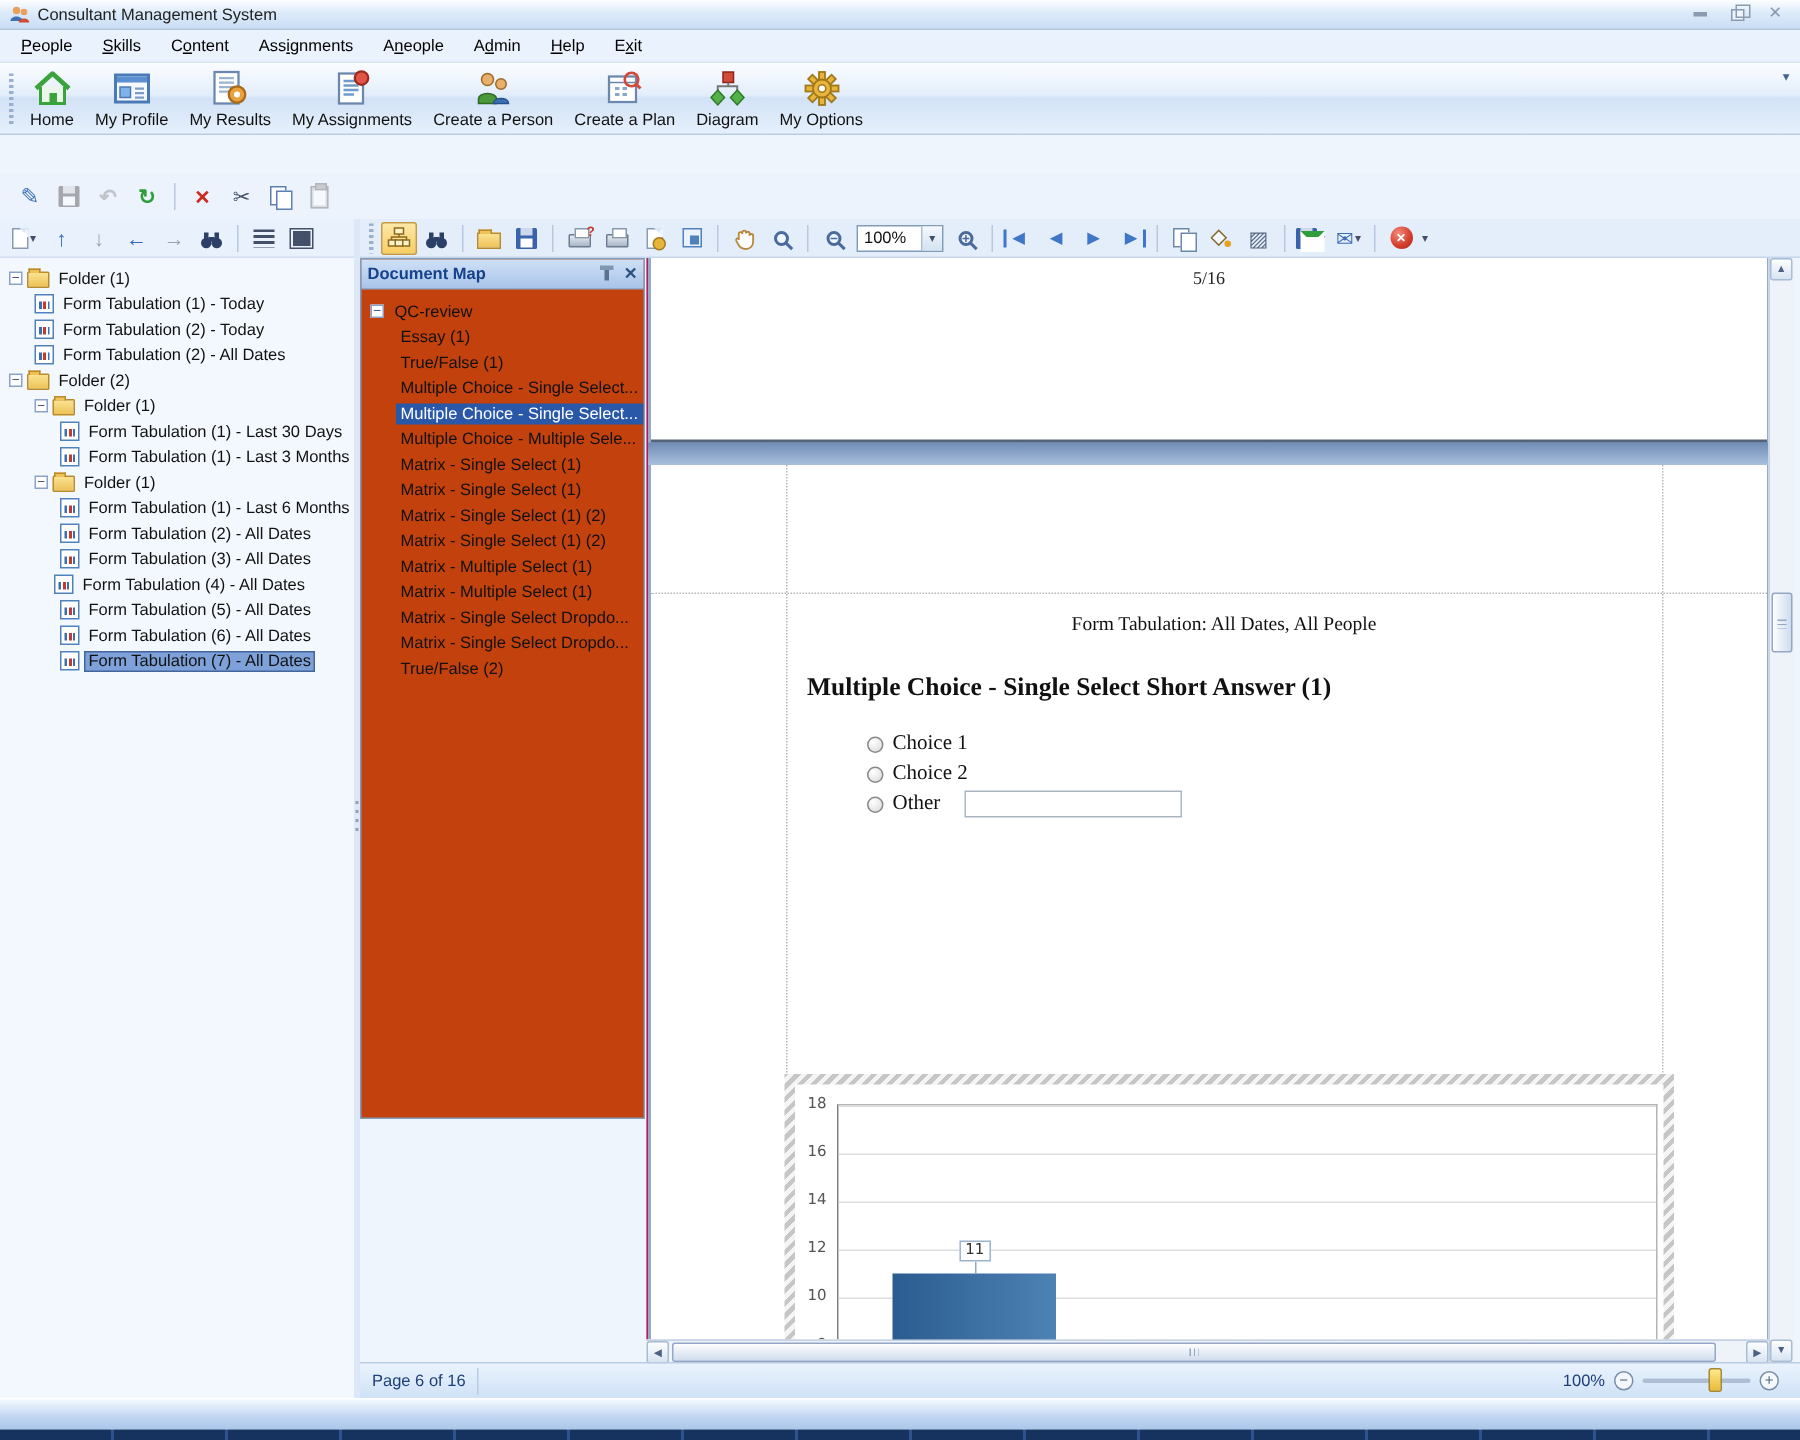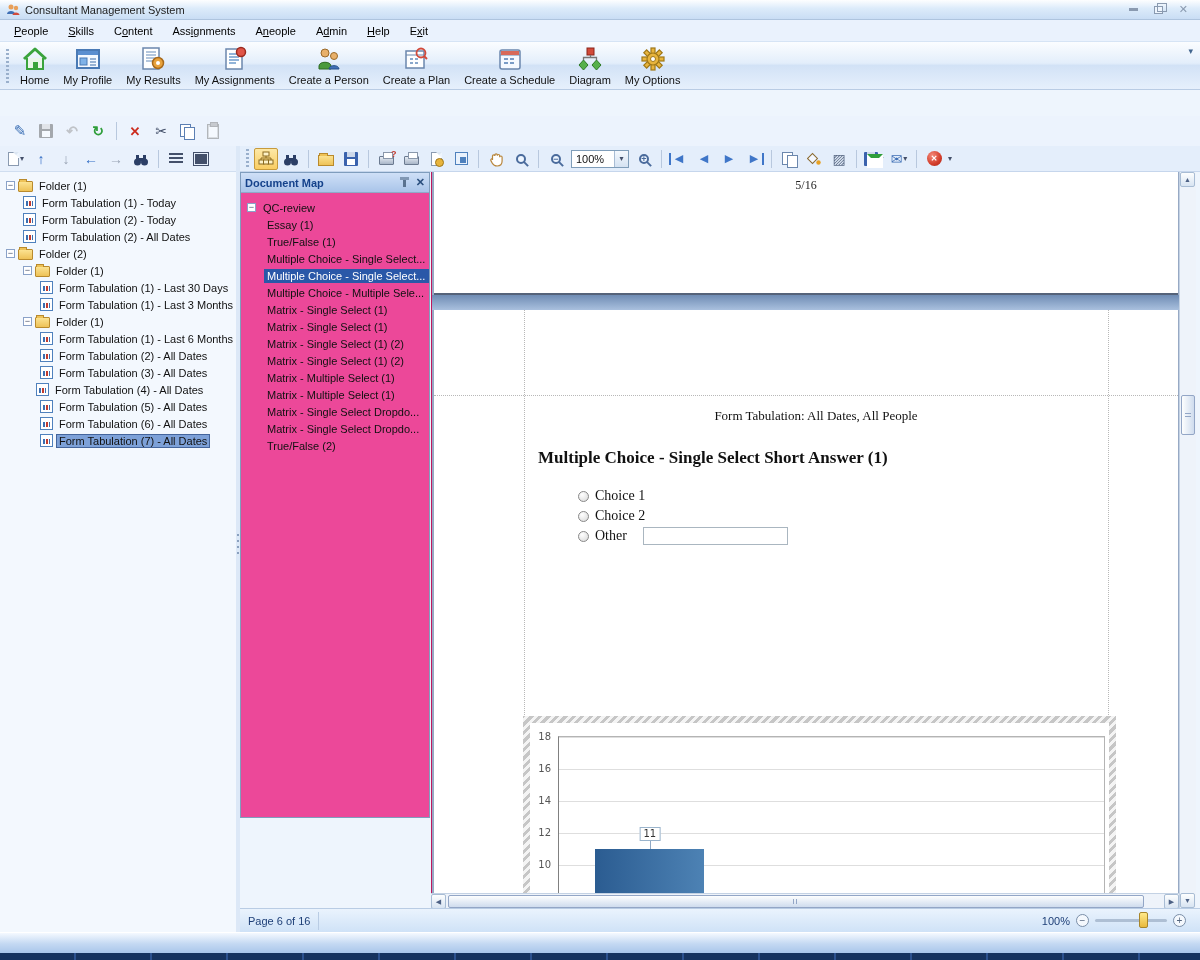--- a/index.html
+++ b/index.html
@@ -129,22 +129,22 @@
     background:radial-gradient(circle at 35% 30%,#f58a7a,#d23c2a 60%,#a82517);
     display:flex; align-items:center; justify-content:center; }
   .ico-export { position:relative; }
   .ico-export::after { content:""; position:absolute; right:-3px; bottom:-2px;
     border:4px solid transparent; border-top-color:#2f9e3a; transform:rotate(0deg); }
   .ico-multipage { width:15px; height:14px; position:relative; }
   .ico-multipage::before,.ico-multipage::after { content:""; position:absolute; width:9px; height:11px; background:#fff; border:1px solid #6b87ad; }
   .ico-multipage::before { left:0; top:0; } .ico-multipage::after { left:5px; top:3px; }
 
   
-  .docmap { position:absolute; left:240px; top:172px; width:190px; height:646px;
-    background:#ec4899; border:1px solid #7f9dbd; }
+  .docmap { position:absolute; left:240px; top:172px; width:190px; height:574px;
+    background:#c2410c; border:1px solid #7f9dbd; }
   .docmap-header { height:20px; background:linear-gradient(#cfe0f7,#a9c4e9);
     display:flex; align-items:center; padding:0 4px; gap:6px; border-bottom:1px solid #8fa9c9; }
   .docmap-title { font-weight:bold; font-size:11px; color:#15428b; flex:1; }
   .ico-pin { width:3px; height:9px; background:#5a728f; position:relative; margin-right:4px; }
   .ico-pin::before { content:""; position:absolute; top:-1px; left:-3px; width:9px; height:3px; background:#8097b3; }
   .g-close { color:#2b4f7e; font-size:11px; font-weight:bold; }
   .docmap-tree { padding-top:6px; }
   .ditem { height:17px; display:flex; align-items:center; gap:4px; white-space:nowrap; overflow:hidden; cursor:default; }
   .dlabel { flex:1; padding:1px 3px; font-size:11px; overflow:hidden; text-overflow:ellipsis; }
   .dlabel.selected { background:#2a58a8; color:#fff; }
@@ -330,31 +330,20 @@
             <rect x="3" y="5" width="18" height="17" fill="#fff" stroke="#6b87ad" stroke-width="1.5"></rect>
             <path d="M3 9 h18" stroke="#6b87ad"></path>
             <path d="M7 13 h3 M12 13 h3 M7 17 h3 M12 17 h3" stroke="#8aa8cc" stroke-width="2"></path>
             <circle cx="18" cy="7" r="4.5" fill="none" stroke="#d24a3a" stroke-width="1.8"></circle>
             <path d="M21 10 l3 3" stroke="#d24a3a" stroke-width="2"></path>
           </svg>
       </span>
       <span class="biglabel">Create a Plan</span>
     </div>
 
-    <div class="bigbtn">
-      <span class="bigicon">
-        <svg viewBox="0 0 26 26">
-            <rect x="3" y="4" width="20" height="19" rx="2" fill="#f6faff" stroke="#6b87ad" stroke-width="1.5"></rect>
-            <path d="M3 9 h20" stroke="#6b87ad"></path>
-            <rect x="4" y="5" width="18" height="4" fill="#d86a5a"></rect>
-            <path d="M7 13 h4 M13 13 h4 M7 17 h4 M13 17 h4" stroke="#7a9cc6" stroke-width="1.8"></path>
-          </svg>
-      </span>
-      <span class="biglabel">Create a Schedule</span>
-    </div>
 
     <div class="bigbtn">
       <span class="bigicon">
         <svg viewBox="0 0 26 26">
             <rect x="10" y="2" width="7" height="7" fill="#d24a3a" stroke="#8c2418"></rect>
             <path d="M13.5 9 V11.5 H6.5 V14 M13.5 11.5 H19.5 V14" fill="none" stroke="#777" stroke-width="1.3"></path>
             <polygon points="6.5,14 11,19 6.5,24 2,19" fill="#56b04a" stroke="#2e7a26"></polygon>
             <polygon points="19.5,14 24,19 19.5,24 15,19" fill="#56b04a" stroke="#2e7a26"></polygon>
           </svg>
       </span>

